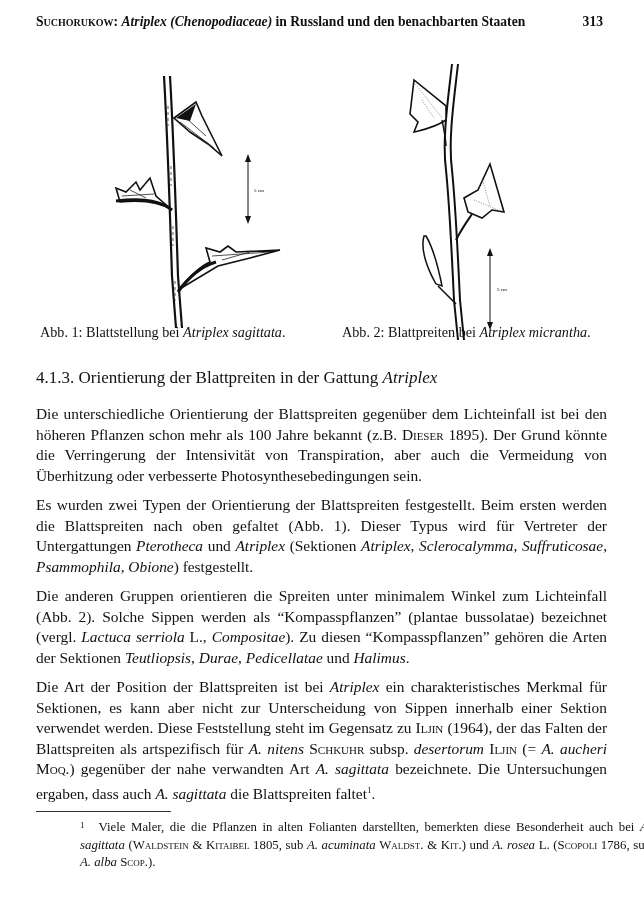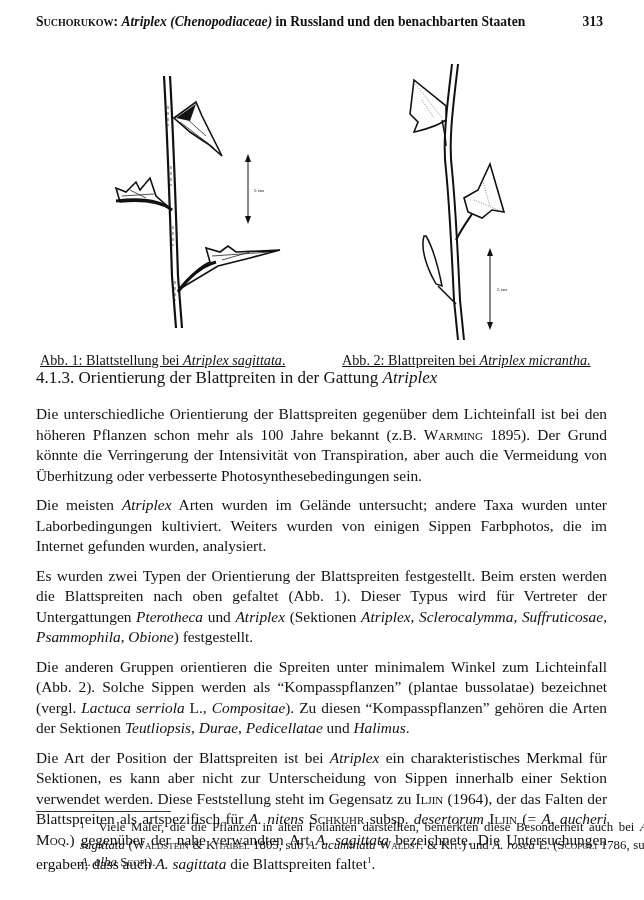--- a/index.html
+++ b/index.html
@@ -3,21 +3,21 @@
 <meta charset="utf-8">
 <style>
   html, body { margin:0; padding:0; background:#ffffff; }
   body { width:644px; height:900px; position:relative; overflow:hidden;
          font-family:"Liberation Serif", serif; color:#111; }
   .sc { font-variant: small-caps; }
   i { font-style: italic; }
   .header { position:absolute; left:36px; top:14px; width:567px; font-size:13.6px;font-weight:bold; }
   .header .page { position:absolute; right:0; top:0;text-align:center; }
   .fig { position:absolute; }
-  .caption { position:absolute; top:352px; font-size:14.2px; white-space:nowrap;text-decoration:underline; }
+  .caption { position:absolute; top:324px; font-size:14.2px; white-space:nowrap; }
   .heading { position:absolute; left:36px; top:368px; font-size:17px; font-weight:normal; }
   .body { position:absolute; left:36px; width:571px; font-size:15.4px; line-height:20.5px;
           text-align:justify; }
   .body p { margin:0 0 9px 0; }
   .rule { position:absolute; left:36px; top:811px; width:135px; height:1px; background:#333; }
   .footnote { position:absolute; left:36px; top:819px; width:571px; font-size:12.8px; line-height:17px;
               text-align:justify;margin-left:44px; }
   .footnote .num { position:relative; top:-3px; font-size:9px; margin-right:14px; }
   sup { font-size:9px; }
 </style>
@@ -78,23 +78,22 @@
 </div>
 <div class="caption" style="left:342px">
   <span>Abb. 2: Blattpreiten bei </span><i>Atriplex micrantha</i><span>.</span>
 </div>
 
 <div class="heading">
   <span>4.1.3. Orientierung der Blattpreiten in der Gattung </span><i>Atriplex</i>
 </div>
 
 <div class="body" style="top:404px">
-  <p><span>Die unterschiedliche Orientierung der Blattspreiten gegenüber dem Lichteinfall ist bei den höheren Pflanzen schon mehr als 100 Jahre bekannt (z.B. </span><span class="sc">Warming</span><span> 1895). Der Grund könnte die Verringerung der Intensivität von Transpiration, aber auch die Vermeidung von Überhitzung oder verbesserte Photosynthesebedingungen sein.</span></p>
+  <p><span>Die unterschiedliche Orientierung der Blattspreiten gegenüber dem Lichteinfall ist bei den höheren Pflanzen schon mehr als 100 Jahre bekannt (z.B. </span><span class="sc">Dieser</span><span> 1895). Der Grund könnte die Verringerung der Intensivität von Transpiration, aber auch die Vermeidung von Überhitzung oder verbesserte Photosynthesebedingungen sein.</span></p>
 
-  <p><span>Die meisten </span><i>Atriplex</i><span> Arten wurden im Gelände untersucht; andere Taxa wurden unter Laborbedingungen kultiviert. Weiters wurden von einigen Sippen Farbphotos, die im Internet gefunden wurden, analysiert.</span></p>
 
   <p><span>Es wurden zwei Typen der Orientierung der Blattspreiten festgestellt. Beim ersten werden die Blattspreiten nach oben gefaltet (Abb. 1). Dieser Typus wird für Vertreter der Untergattungen </span><i>Pterotheca</i><span> und </span><i>Atriplex</i><span> (Sektionen </span><i>Atriplex</i><span>, </span><i>Sclerocalymma</i><span>, </span><i>Suffruticosae</i><span>, </span><i>Psammophila</i><span>, </span><i>Obione</i><span>) festgestellt.</span></p>
 
   <p><span>Die anderen Gruppen orientieren die Spreiten unter minimalem Winkel zum Lichteinfall (Abb. 2). Solche Sippen werden als “Kompasspflanzen” (plantae bussolatae) bezeichnet (vergl. </span><i>Lactuca serriola</i><span> L., </span><i>Compositae</i><span>). Zu diesen “Kompasspflanzen” gehören die Arten der Sektionen </span><i>Teutliopsis</i><span>, </span><i>Durae</i><span>, </span><i>Pedicellatae</i><span> und </span><i>Halimus</i><span>.</span></p>
 
   <p><span>Die Art der Position der Blattspreiten ist bei </span><i>Atriplex</i><span> ein charakteristisches Merkmal für Sektionen, es kann aber nicht zur Unterscheidung von Sippen innerhalb einer Sektion verwendet werden. Diese Feststellung steht im Gegensatz zu </span><span class="sc">Iljin</span><span> (1964), der das Falten der Blattspreiten als artspezifisch für </span><i>A. nitens</i><span> </span><span class="sc">Schkuhr</span><span> subsp. </span><i>desertorum</i><span> </span><span class="sc">Iljin</span><span> (= </span><i>A. aucheri</i><span> </span><span class="sc">Moq.</span><span>) gegenüber der nahe verwandten Art </span><i>A. sagittata</i><span> bezeichnete. Die Untersuchungen ergaben, dass auch </span><i>A. sagittata</i><span> die Blattspreiten faltet</span><sup>1</sup><span>.</span></p>
 </div>
 
 <div class="rule"></div>
 

